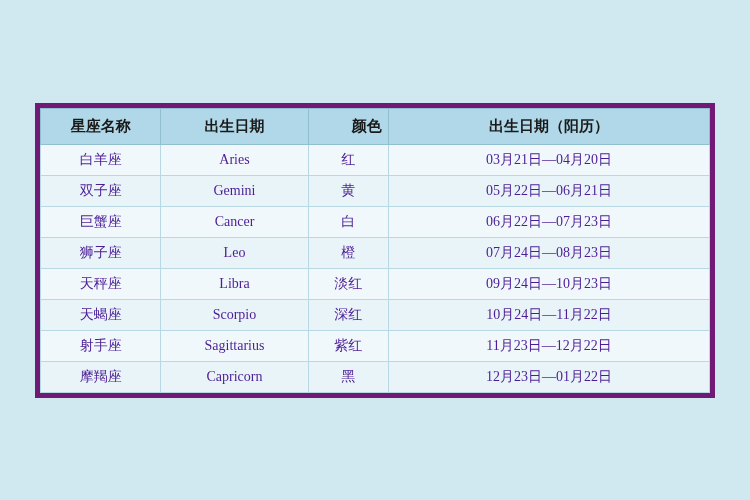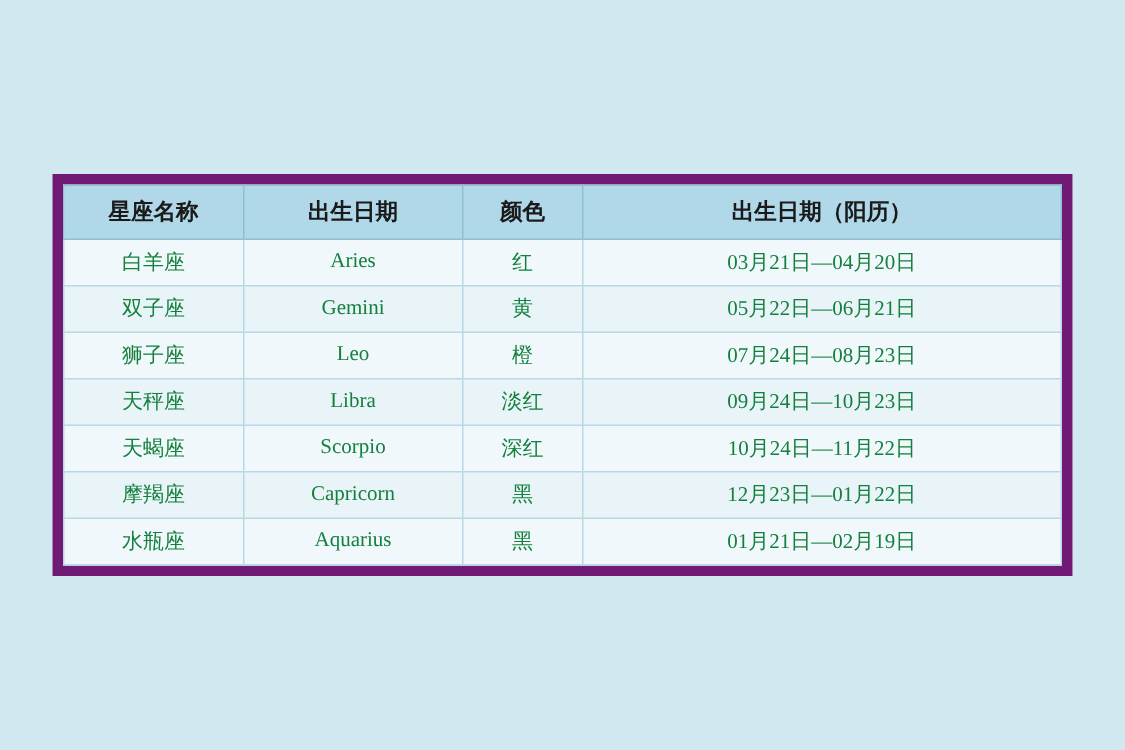--- a/index.html
+++ b/index.html
@@ -13,55 +13,55 @@
       height: 500px;
       background-color: #d0e8f0;
       display: flex;
       align-items: center;
       justify-content: center;
       font-family: 'SimSun', 'STSong', serif;
     }
 
     .table-container {
       background-color: #e8f4f8;
-      border: 7px solid #701a75;
+      border: 5px solid #701a75;
       width: 680px;
     }
 
     table {
       width: 100%;
       border-collapse: collapse;
     }
 
     th {
       background-color: #b0d8e8;
       color: #1a1a1a;
       font-weight: bold;
       font-size: 15px;
       padding: 8px 6px;
       text-align: center;
       border: 1px solid #90c0d0;
     }
 
     td {
       background-color: #f0f8fc;
-      color: #15803d;
+      color: #4c1d95;
       font-size: 14px;
       padding: 6px 20px;
       text-align: center;
       border: 1px solid #b8d8e4;
     }
 
     tr:nth-child(even) td {
       background-color: #e8f4f8;
     }
 
     .col-zh { width: 18%; }
     .col-en { width: 22%; }
-    .col-color { width: 12%; }
+    .col-color { width: 12%; text-align: right; }
     .col-date { width: 48%; text-align: center; }
   </style>
 </head>
 <body>
 
 <div class="table-container">
   <table>
     <thead>
       <tr>
         <th class="col-zh">星座名称</th>
@@ -77,44 +77,50 @@
           <td>红</td>
           <td>03月21日—04月20日</td>
         </tr>
         <tr>
           <td>双子座</td>
           <td>Gemini</td>
           <td>黄</td>
           <td>05月22日—06月21日</td>
         </tr>
         <tr>
+          <td>巨蟹座</td>
+          <td>Cancer</td>
+          <td>白</td>
+          <td>06月22日—07月23日</td>
+        </tr>
+        <tr>
           <td>狮子座</td>
           <td>Leo</td>
           <td>橙</td>
           <td>07月24日—08月23日</td>
         </tr>
         <tr>
           <td>天秤座</td>
           <td>Libra</td>
           <td>淡红</td>
           <td>09月24日—10月23日</td>
         </tr>
         <tr>
           <td>天蝎座</td>
           <td>Scorpio</td>
           <td>深红</td>
           <td>10月24日—11月22日</td>
         </tr>
         <tr>
+          <td>射手座</td>
+          <td>Sagittarius</td>
+          <td>紫红</td>
+          <td>11月23日—12月22日</td>
+        </tr>
+        <tr>
           <td>摩羯座</td>
           <td>Capricorn</td>
           <td>黑</td>
           <td>12月23日—01月22日</td>
-        </tr>
-        <tr>
-          <td>水瓶座</td>
-          <td>Aquarius</td>
-          <td>黑</td>
-          <td>01月21日—02月19日</td>
         </tr>
       </tbody>
   </table>
 </div>
 
 </body></html>

